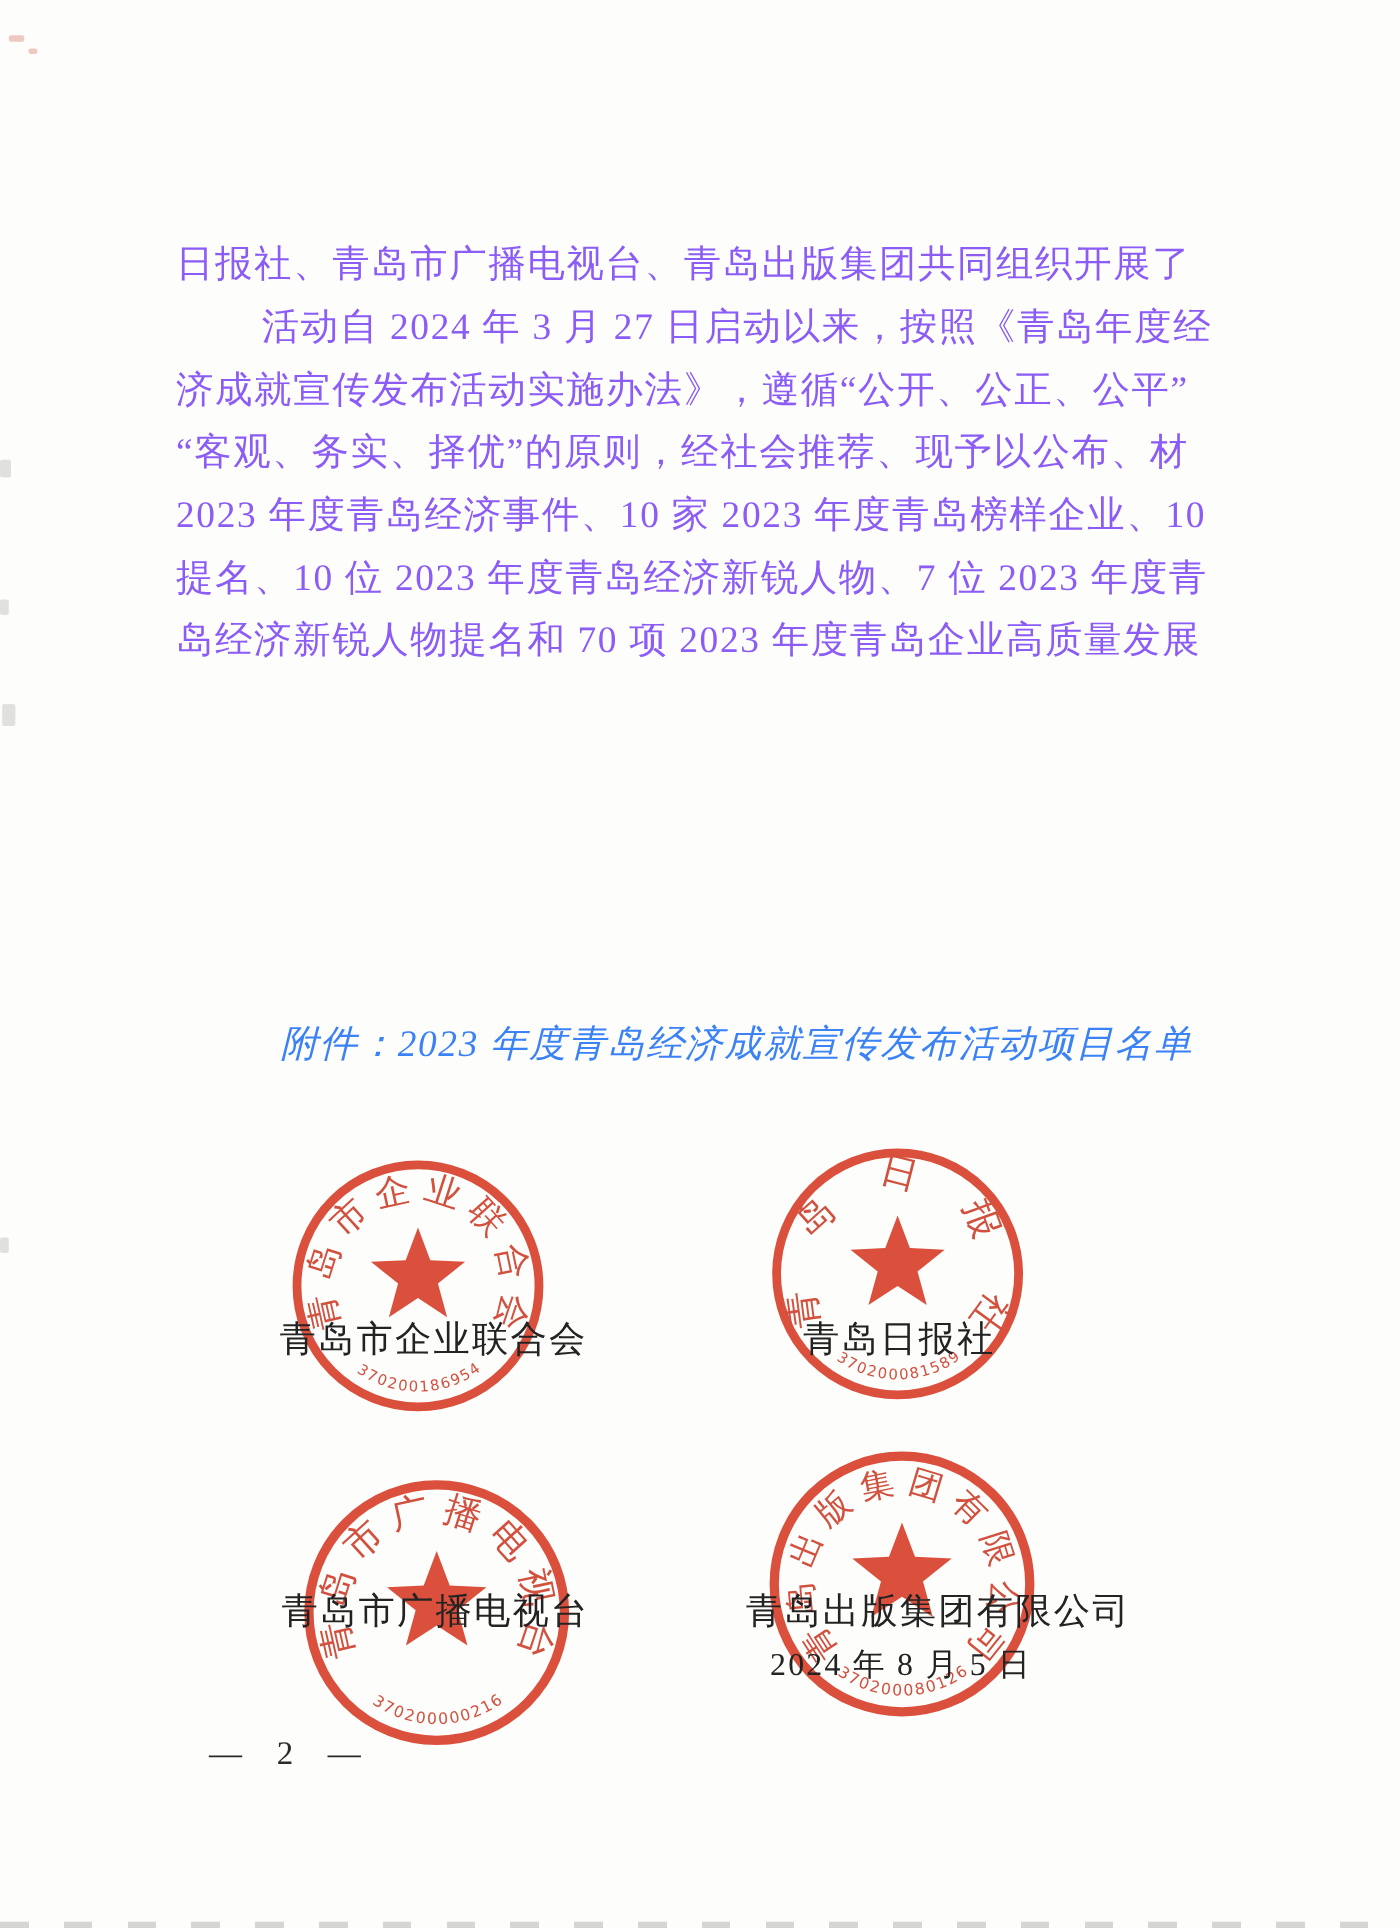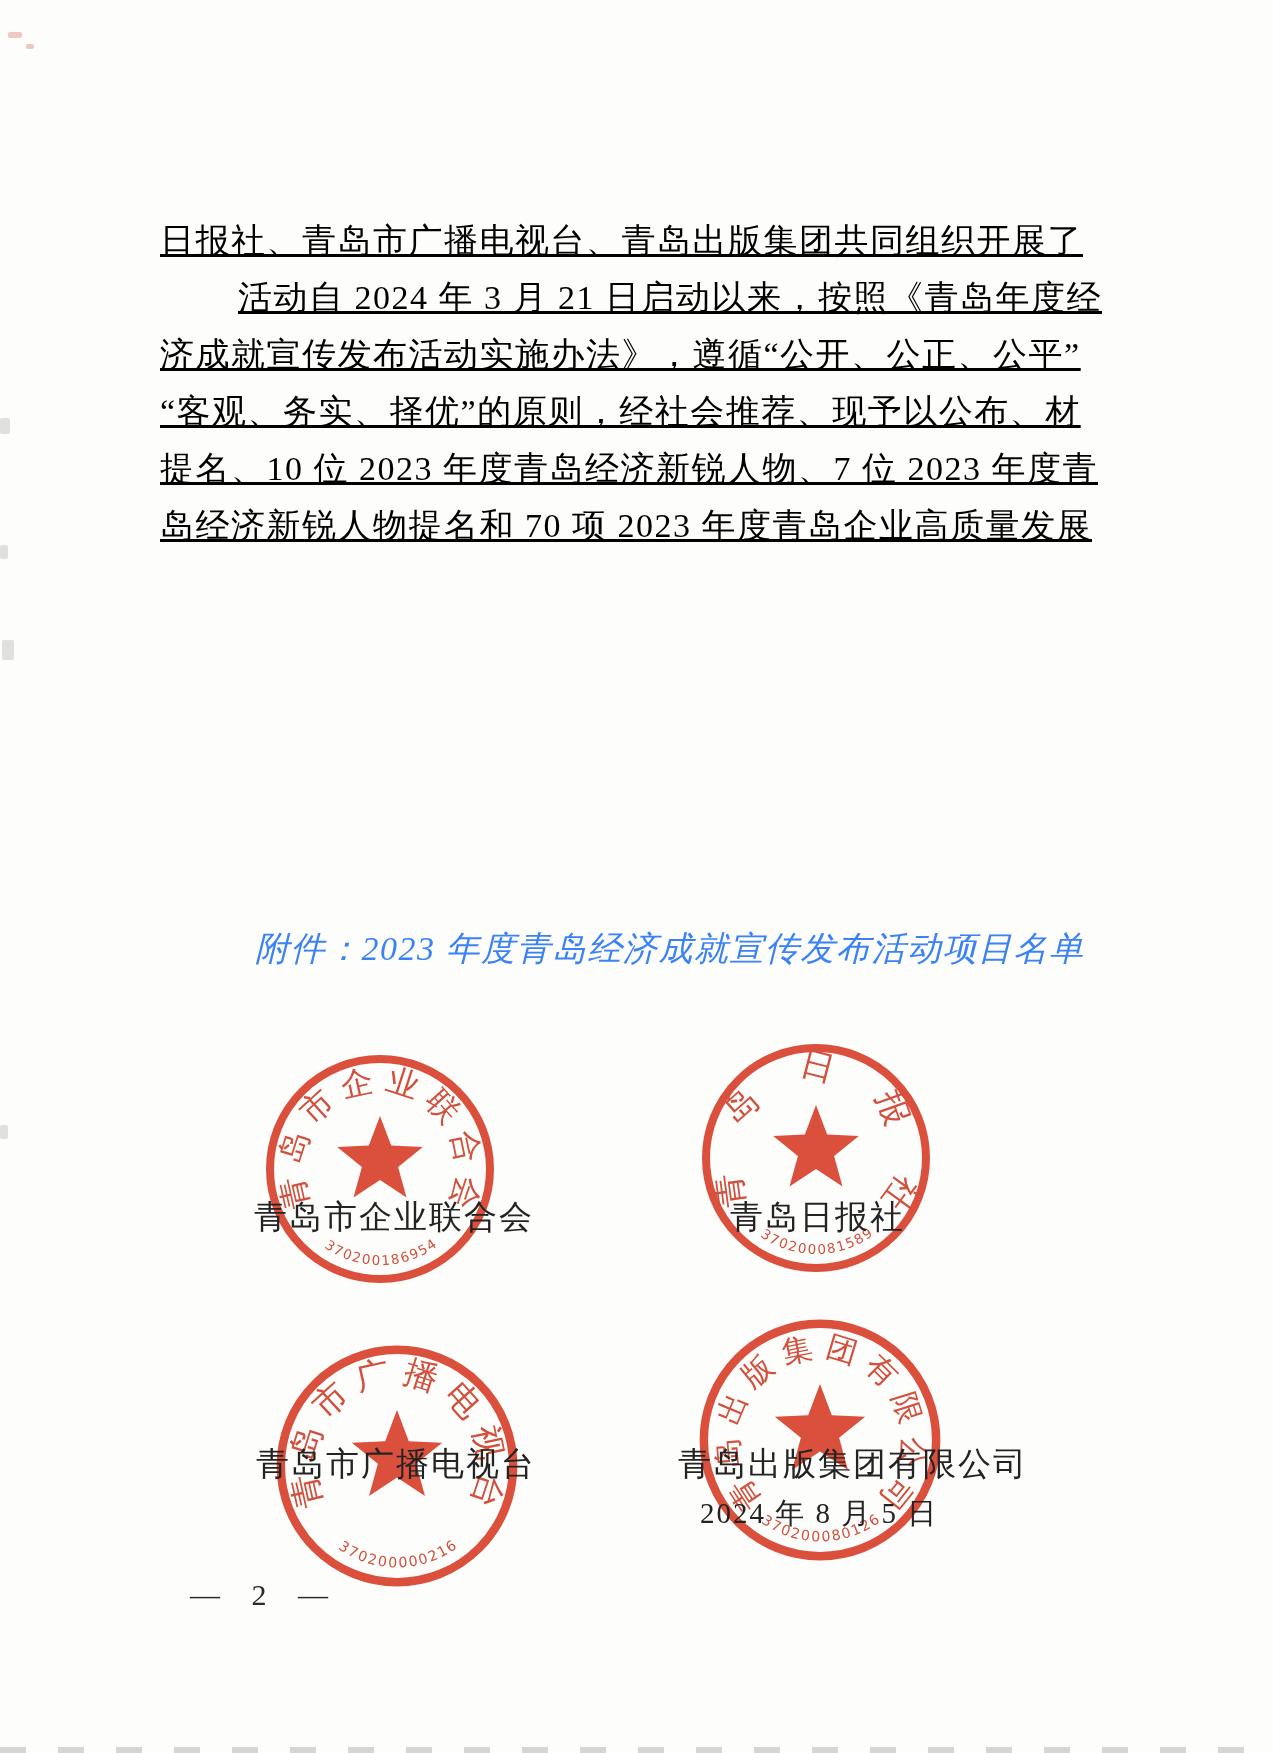--- a/index.html
+++ b/index.html
@@ -1,21 +1,21 @@
 <!DOCTYPE html>
 <html><head>
 <meta charset="utf-8">
 <style>
   html,body{margin:0;padding:0;background:#ffffff;}
   .page{
     position:relative;width:1273px;height:1753px;background:#fdfdfb;
     font-family:"Liberation Serif","DejaVu Serif",serif;color:#1a1a1a;overflow:hidden;
   }
   .body-text{position:absolute;left:160px;top:212px;width:950px;z-index:3;}
-  .line{height:57px;line-height:57px;font-size:34px;letter-spacing:1.5px;white-space:nowrap;color:#000000;text-decoration:underline;}
+  .line{height:57px;line-height:57px;font-size:34px;letter-spacing:1.5px;white-space:nowrap;color:#8b5cf6;}
   .indent{text-indent:78px;}
   .attachment{position:absolute;left:255px;top:926px;font-size:34px;letter-spacing:1.5px;white-space:nowrap;color:#3b82f6;z-index:3;font-style:italic;}
   .caption{position:absolute;font-size:33px;letter-spacing:2px;white-space:nowrap;color:#232323;z-index:6;}
   .date-line{position:absolute;left:700px;top:1494px;font-size:29px;letter-spacing:2px;white-space:nowrap;color:#232323;z-index:6;}
   .page-number{position:absolute;left:190px;top:1578px;font-size:30px;letter-spacing:12px;color:#2a2a2a;z-index:3;}
   .seal{position:absolute;z-index:2;opacity:.93;}
   .seal-ring{fill:none;stroke:#d8432e;stroke-width:8;}
   .seal-star{fill:#d8432e;}
   .seal-org{font-size:32px;letter-spacing:9px;fill:#cf4330;font-family:"Liberation Serif",serif;}
   .seal-serial{font-size:13.5px;letter-spacing:1.6px;fill:#cf4330;font-family:"DejaVu Sans",sans-serif;}
@@ -29,23 +29,24 @@
     background:repeating-linear-gradient(90deg,#9a9a9a 0 26px,transparent 26px 58px);
   }
 </style>
 </head>
 <body>
 
 <div class="page">
 
   <div class="body-text">
     <div class="line">日报社、青岛市广播电视台、青岛出版集团共同组织开展了</div>
-    <div class="line indent">活动自 2024 年 3 月 21 日启动以来，按照《青岛年度经</div>
+    <div class="line indent">活动自 2024 年 3 月 27 日启动以来，按照《青岛年度经</div>
     <div class="line">济成就宣传发布活动实施办法》，遵循“公开、公正、公平”</div>
     <div class="line">“客观、务实、择优”的原则，经社会推荐、现予以公布、材</div>
+    <div class="line">2023 年度青岛经济事件、10 家 2023 年度青岛榜样企业、10</div>
     <div class="line">提名、10 位 2023 年度青岛经济新锐人物、7 位 2023 年度青</div>
     <div class="line">岛经济新锐人物提名和 70 项 2023 年度青岛企业高质量发展</div>
   </div>
 
   <div class="attachment">附件：2023 年度青岛经济成就宣传发布活动项目名单</div>
 
   <svg class="seal seal-s1" style="left:255px;top:1044px;" width="250" height="250" viewBox="-125 -125 250 250">
     <defs>
       <path id="arcOrg1" d="M -67.6 39 A 78 78 0 1 1 67.6 39"></path>
       <path id="arcSer1" d="M -59.1 75.7 A 96 96 0 0 0 59.1 75.7"></path>

